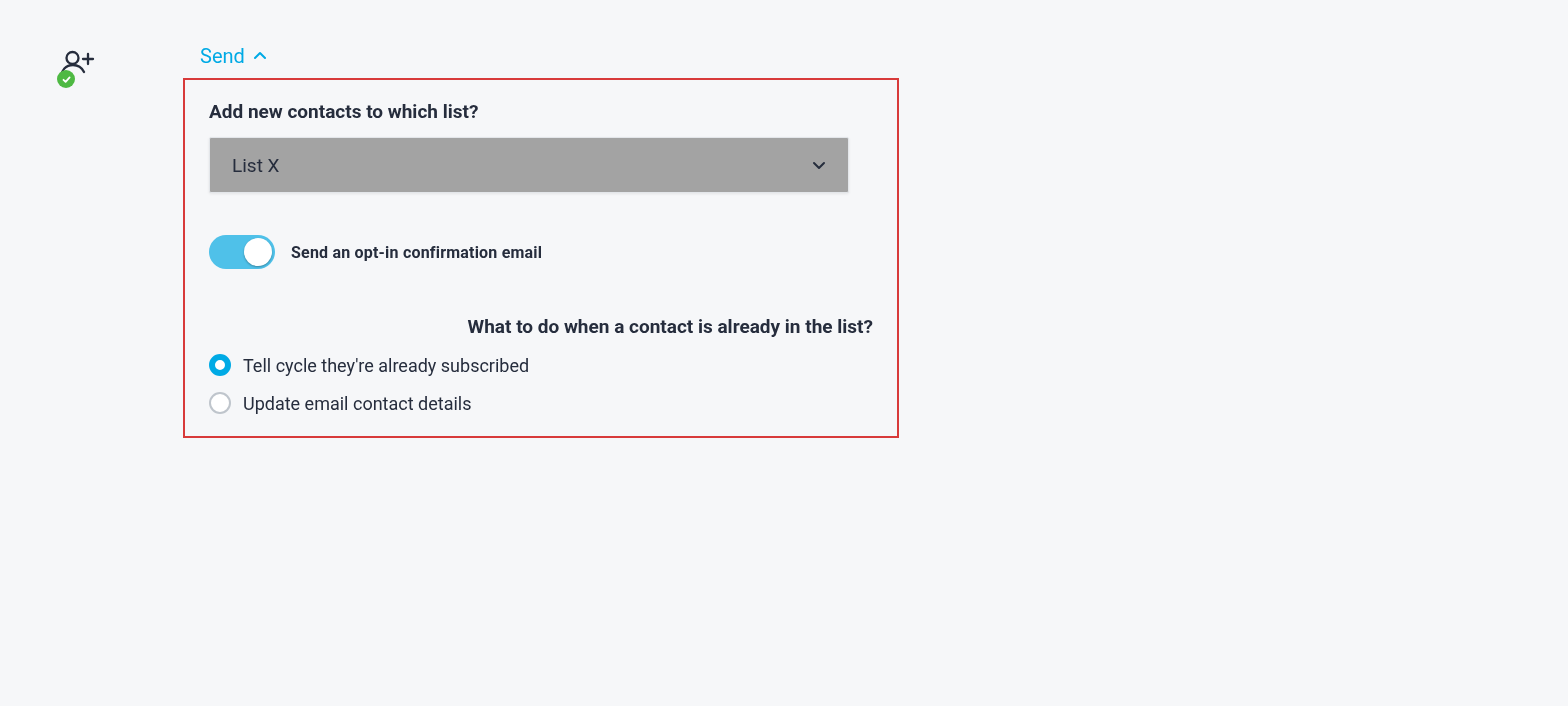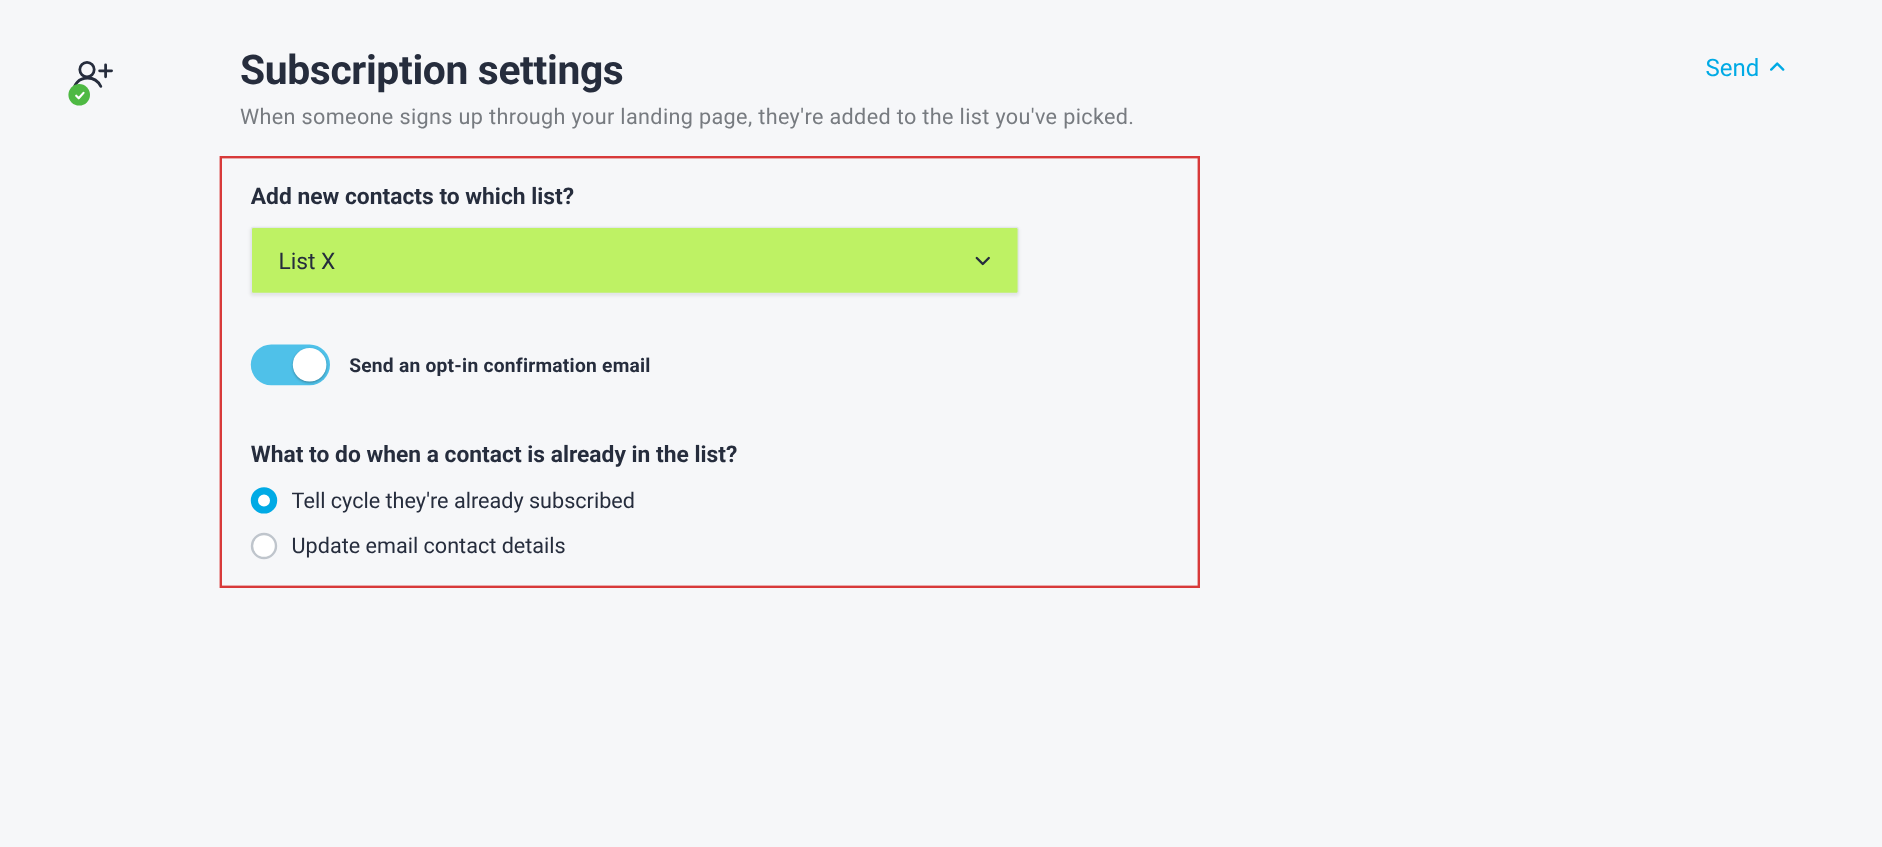--- a/index.html
+++ b/index.html
@@ -79,36 +79,36 @@
     cursor: pointer;
     margin-top: 4px;
     margin-right: 20px;
     font-weight: 400;
   }
   .edit-link svg { stroke: #00aae5; }
   
   
   .settings-box {
     border: 2px solid #d83a3a;
-    margin-top: 22px;
-    width: 817px;
+    margin-top: 10px;
+    width: 716px;
     padding: 20px 4px 18px 4px;
     margin-left: -17px;
   }
   .box-inner { padding: 0 20px; }
   
   .label {
     font-size: 19px;
     font-weight: 700;
     color: #262d3d;
     margin-bottom: 14px;
   }
   
   .select {
-    background: #bef264;
+    background: #a3a3a3;
     border: 1px solid #e3e6ea;
     border-radius: 2px;
     height: 56px;
     width: 640px;
     display: flex;
     align-items: center;
     justify-content: space-between;
     padding: 0 22px;
     font-size: 19px;
     color: #262d3d;
@@ -191,20 +191,21 @@
     border-right:1px solid #eef0f3;
     background:#fbfcfd;
   }
   
   .radio-heading {
     font-size: 19px;
     font-weight: 700;
     color: #262d3d;
     margin-top: 46px;
     margin-bottom: 16px;
+    text-align: right;
   }
   .radio-row {
     display: flex;
     align-items: center;
     gap: 12px;
     margin-bottom: 16px;
     cursor: pointer;
   }
   .radio {
     width: 22px;
@@ -241,24 +242,20 @@
       <span class="check-circle">
         <svg width="11" height="11" viewBox="0 0 11 11" fill="none">
           <path d="M2.5 5.8 L4.6 7.9 L8.6 3.4" stroke-width="1.8" stroke-linecap="round" stroke-linejoin="round"></path>
         </svg>
       </span>
     </div>
   </div>
 
   <div class="content">
     <div class="header-row">
-      <div>
-        <h1 class="title">Subscription settings</h1>
-        <div class="subtitle">When someone signs up through your landing page, they're added to the list you've picked.</div>
-      </div>
       <div class="edit-link">
         <span>Send</span>
         <span>
           <svg width="14" height="14" viewBox="0 0 14 14" fill="none">
             <path d="M2 9 L7 4 L12 9" stroke-width="2" stroke-linecap="round" stroke-linejoin="round"></path>
           </svg>
         </span>
       </div>
     </div>
 

